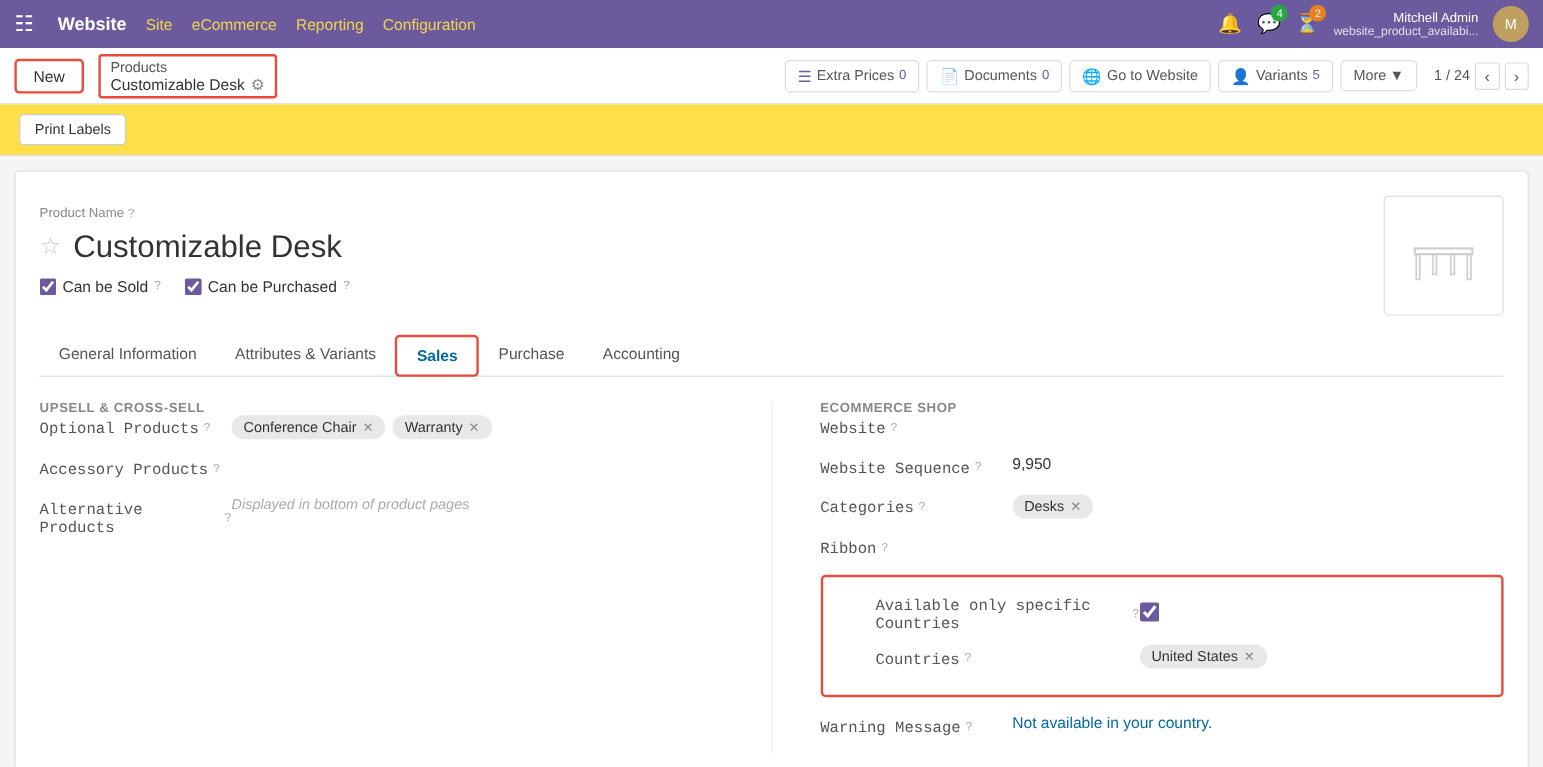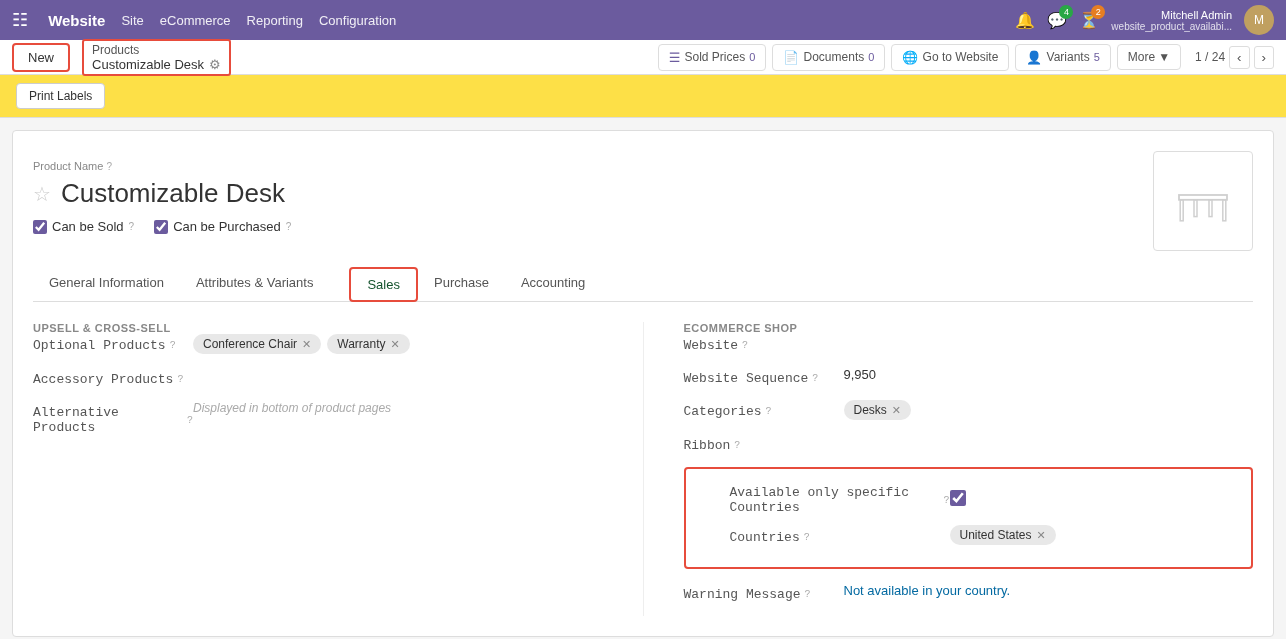--- a/index.html
+++ b/index.html
@@ -11,21 +11,21 @@
       color: white;
       display: flex;
       align-items: center;
       padding: 0 12px;
       height: 40px;
       gap: 16px;
     }
     .top-nav .grid-icon { font-size: 18px; cursor: pointer; margin-right: 4px; }
     .top-nav .nav-brand { font-weight: bold; font-size: 15px; }
     .top-nav .nav-items { display: flex; gap: 16px; }
-    .top-nav .nav-item { color: #ffffff; font-size: 13px; cursor: pointer; opacity: 0.9; text-align: right; }
+    .top-nav .nav-item { color: #fde047; font-size: 13px; cursor: pointer; opacity: 0.9; text-align: right; }
     .top-nav .nav-right { margin-left: auto; display: flex; align-items: center; gap: 12px; }
     .nav-icon-btn {
       background: none; border: none; color: white; font-size: 16px; cursor: pointer;
       position: relative; display: flex; align-items: center;
     }
     .badge {
       position: absolute; top: -6px; right: -6px;
       background: #28a745; color: white; border-radius: 50%;
       font-size: 9px; width: 14px; height: 14px;
       display: flex; align-items: center; justify-content: center;
@@ -37,21 +37,21 @@
       display: flex; align-items: center; justify-content: center; color: white; font-size: 12px;
     }
 
     
     .breadcrumb-bar {
       background: white;
       border-bottom: 1px solid #ddd;
       display: flex;
       align-items: center;
       padding: 0 12px;
-      height: 35px;
+      height: 47px;
       gap: 12px;
     }
     .btn-new {
       border: 1px solid #ccc;
       background: white;
       padding: 5px 14px;
       border-radius: 4px;
       font-size: 13px;
       cursor: pointer;
       color: #333;
@@ -128,24 +128,23 @@
     }
     .tab {
       padding: 8px 16px;
       font-size: 13px;
       cursor: pointer;
       color: #555;
       border-bottom: 2px solid transparent;
       margin-bottom: -1px;
     }
     .tab.active {
-      color: #14532d;
+      color: #0369a1;
       border-bottom: 2px solid #e74c3c;
-      font-weight: 400;
-      margin-left: 20px;
+      font-weight: 700;
     }
     .tab-highlighted {
       border: 2px solid #e74c3c;
       border-radius: 4px;
       color: #e74c3c;
     }
 
     
     .tab-content { display: flex; gap: 0; }
     .tab-left { flex: 1; padding-right: 40px; border-right: 1px solid #eee; }
@@ -243,21 +242,21 @@
     <span class="breadcrumb-text">Products</span>
     <div style="display:flex; align-items:center; gap:5px;">
       <span class="breadcrumb-current">Customizable Desk</span>
       <span class="gear-icon">⚙</span>
     </div>
   </div>
 
   <div class="toolbar-btns">
     <button class="toolbar-btn">
       <span class="icon">☰</span>
-      <span>Sold Prices</span>
+      <span>Extra Prices</span>
       <span class="count">0</span>
     </button>
     <button class="toolbar-btn">
       <span class="icon">📄</span>
       <span>Documents</span>
       <span class="count">0</span>
     </button>
     <button class="toolbar-btn">
       <span class="icon">🌐</span>
       <span>Go to Website</span>

